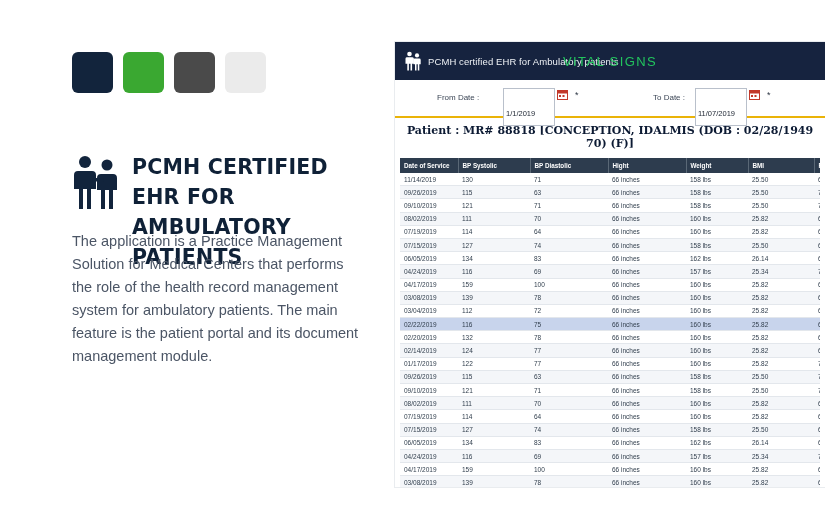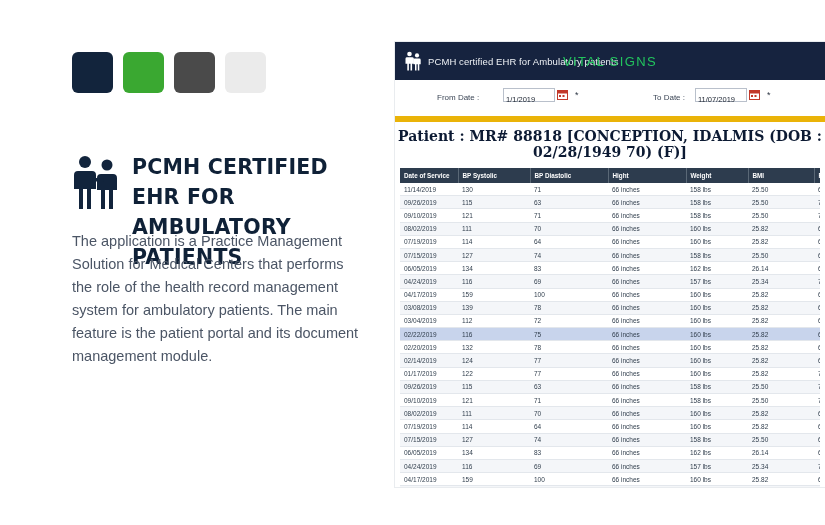--- a/index.html
+++ b/index.html
@@ -119,59 +119,59 @@
     font-size: 13px;
     letter-spacing: 1.4px;
     color: #22c55e;
     pointer-events: none;
   }
 
   .filter-bar {
     height: 36px;
     background: #ffffff;
     position: relative;
-    border-bottom: 6px solid #eab308;
+    border-bottom: 2px solid #eab308;
   }
   .flabel {
     position: absolute;
     font-size: 8px;
     color: #3c4656;
     top: 13px;
   }
   .finput {
     position: absolute;
     top: 8px;
     height: 14px;
     width: 52px;
     border: 1px solid #b9c0cb;
     background: #ffffff;
     font-size: 7.5px;
     color: #1b2330;
-    padding: 4px 2px;
+    padding: 18px 2px;
     line-height: 14px;
     box-sizing: border-box;
   }
   .cal-ico {
     position: absolute;
     top: 8px;
     width: 11px;
     height: 14px;
   }
   .star {
     position: absolute;
     top: 10px;
     font-size: 9px;
     color: #2d3644;
   }
 
   .patient-line {
     text-align: center;
     font-family: "DejaVu Serif", serif;
     font-weight: bold;
-    font-size: 14px;
+    font-size: 11px;
     color: #0c1a33;
     padding: 6px 0 8px 0;
     background: #ffffff;
   }
 
   
   .table-wrap {
     margin: 0 5px;
     overflow: hidden;
     background: #ffffff;

